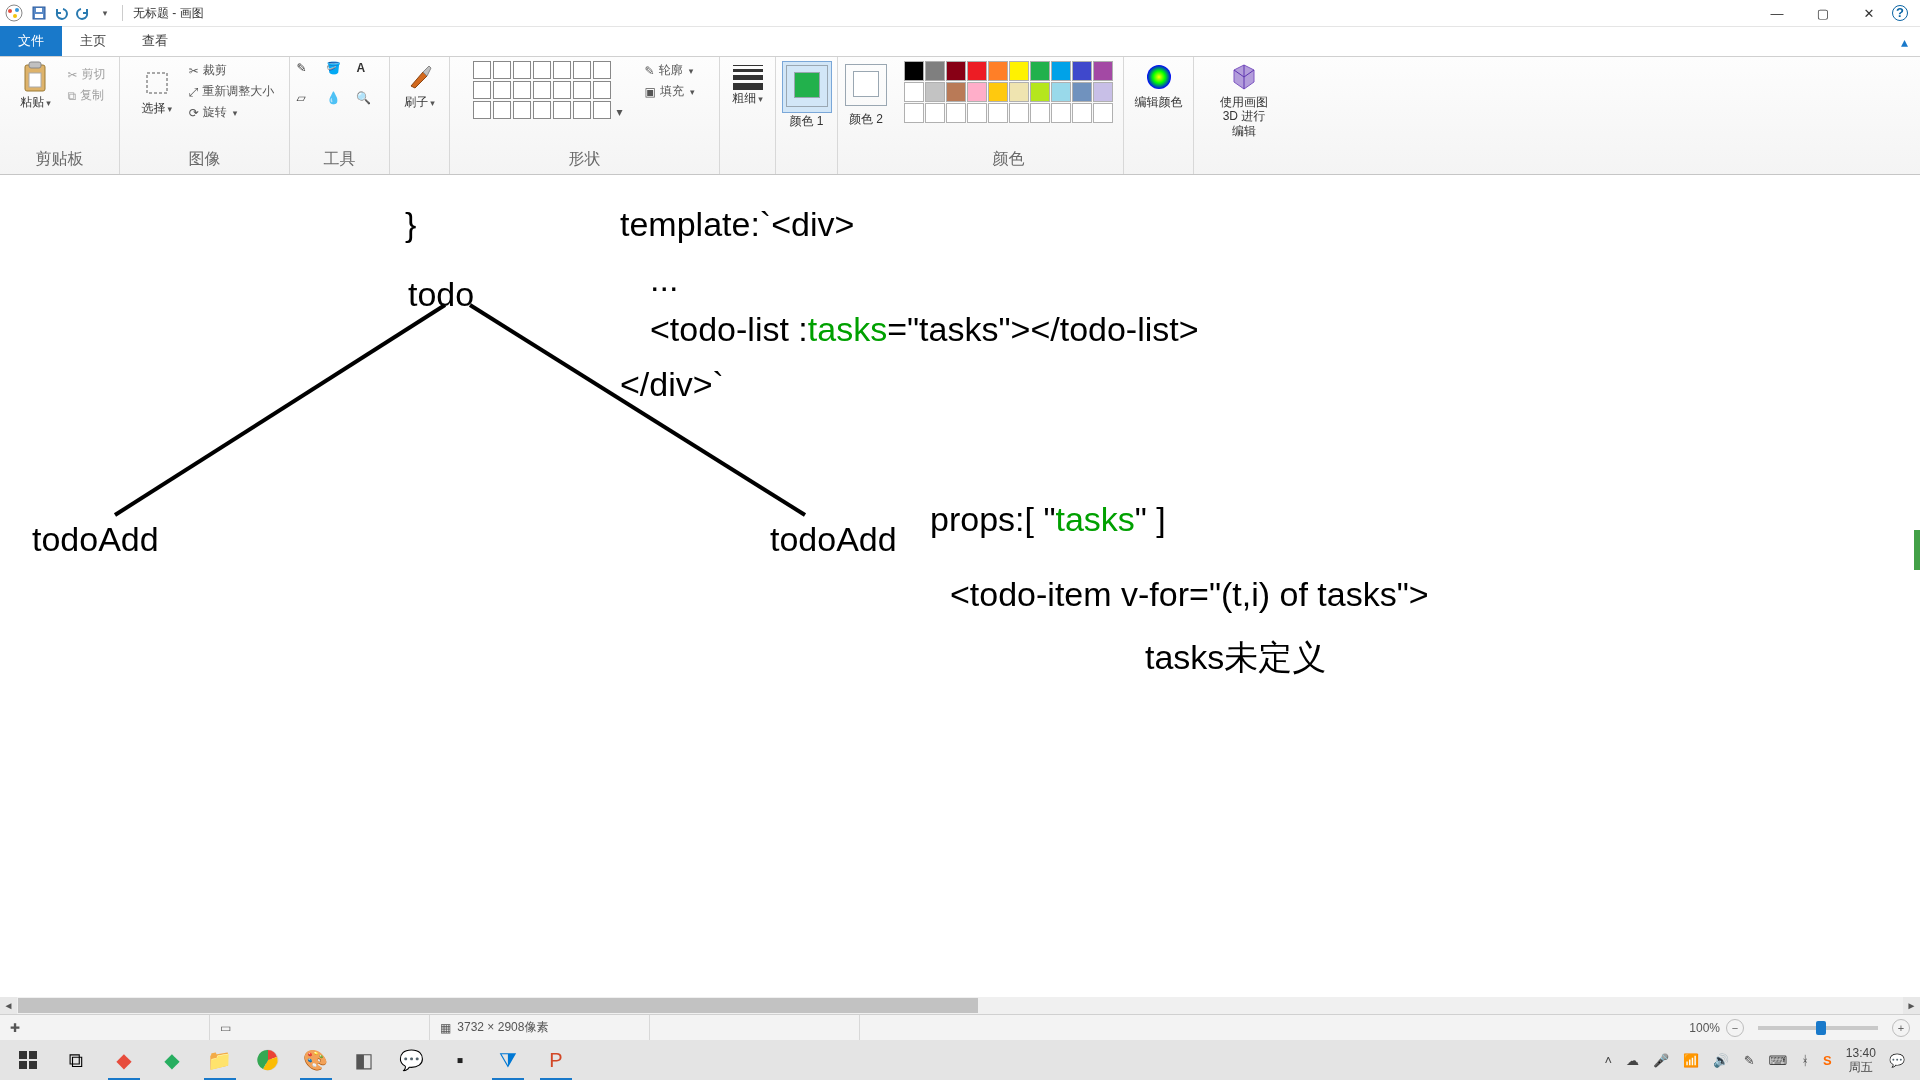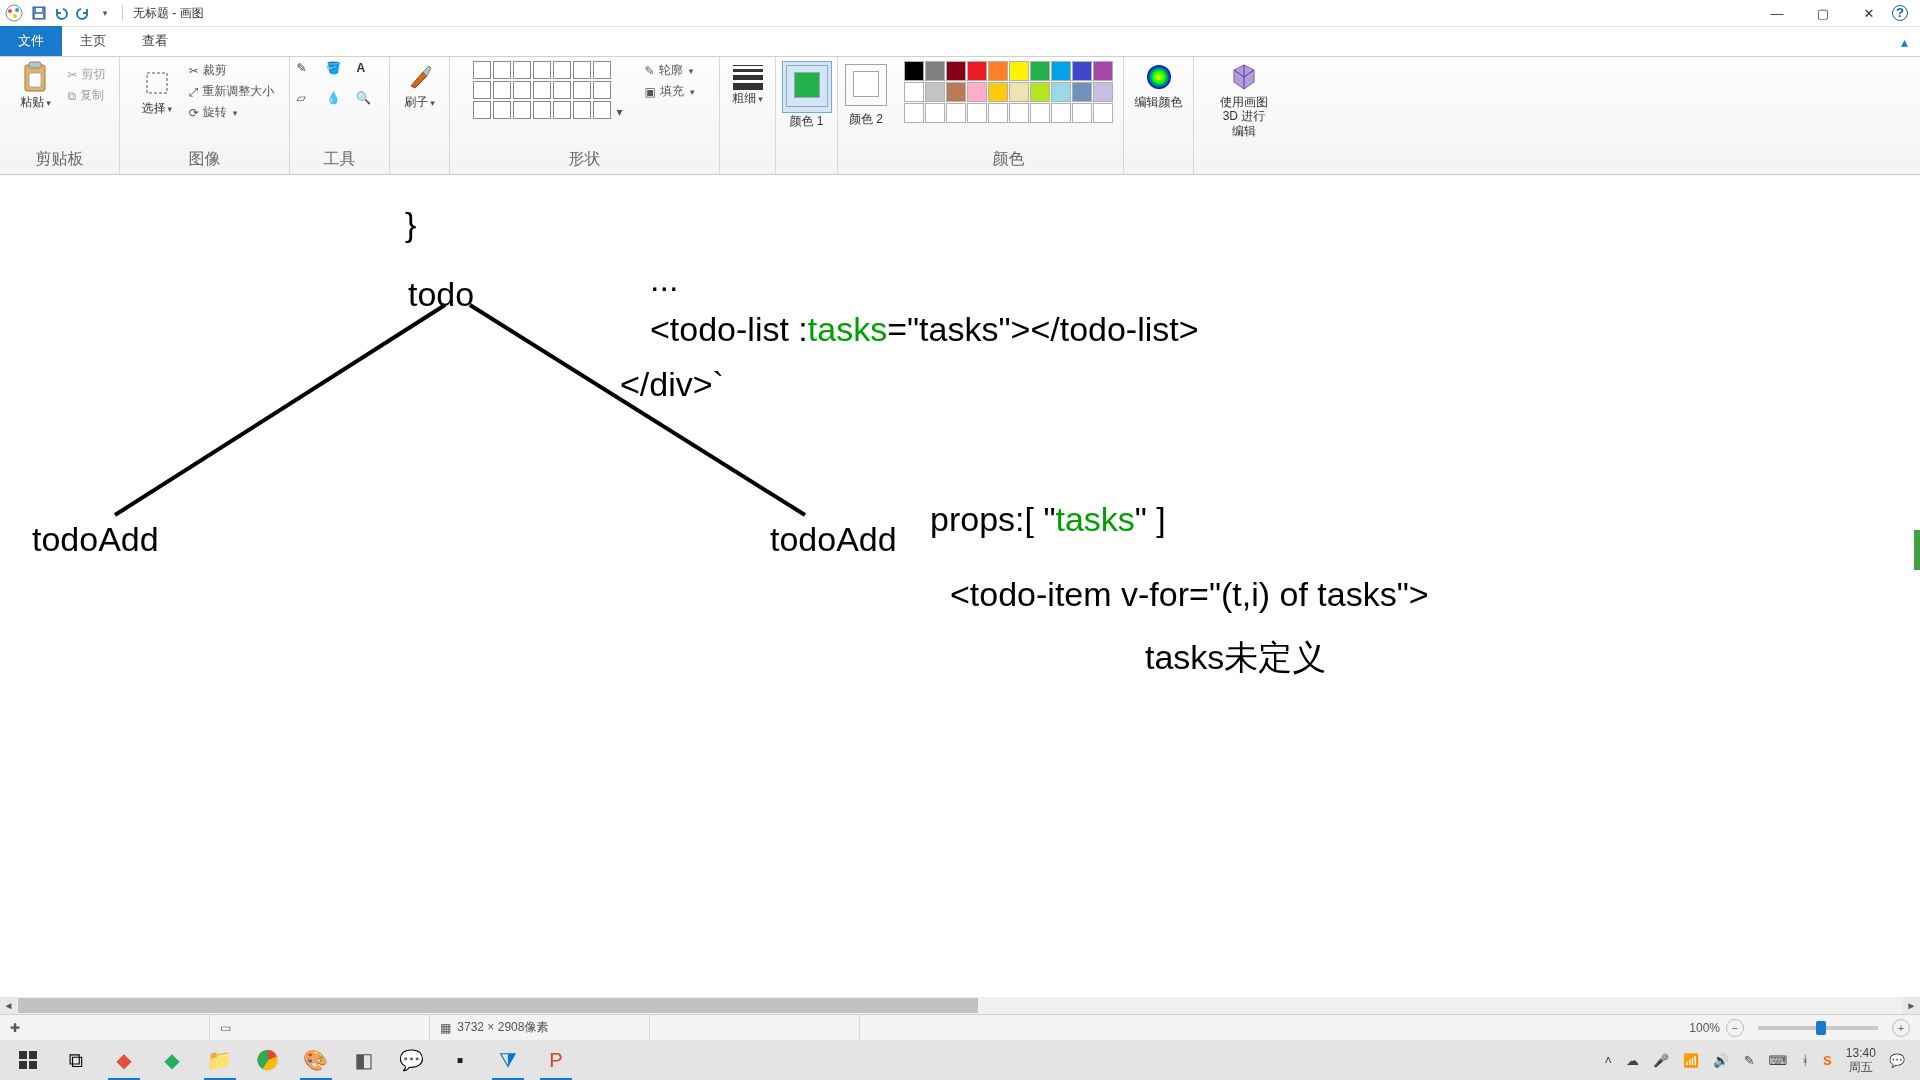--- a/index.html
+++ b/index.html
@@ -321,20 +321,21 @@
 
 </div>
 
 <div class="canvas-wrap">
   <svg class="diagram" width="1920" height="820">
     <line x1="445" y1="130" x2="115" y2="340" stroke="#000" stroke-width="4"></line>
     <line x1="470" y1="130" x2="805" y2="340" stroke="#000" stroke-width="4"></line>
   </svg>
 
   <div class="canvas-text" style="top:30px; left:405px;">}</div>
+  <div class="canvas-text" style="top:30px; left:620px;">template:`&lt;div&gt;</div>
   <div class="canvas-text" style="top:85px; left:650px;">...</div>
   <div class="canvas-text" style="top:100px; left:408px;">todo</div>
 
   <div class="canvas-text" style="top:135px; left:650px;">
     <span>&lt;todo-list :</span><span class="green">tasks</span><span>="tasks"&gt;&lt;/todo-list&gt;</span>
   </div>
 
   <div class="canvas-text" style="top:190px; left:620px;">&lt;/div&gt;`</div>
 
   <div class="canvas-text" style="top:345px; left:32px;">todoAdd</div>

